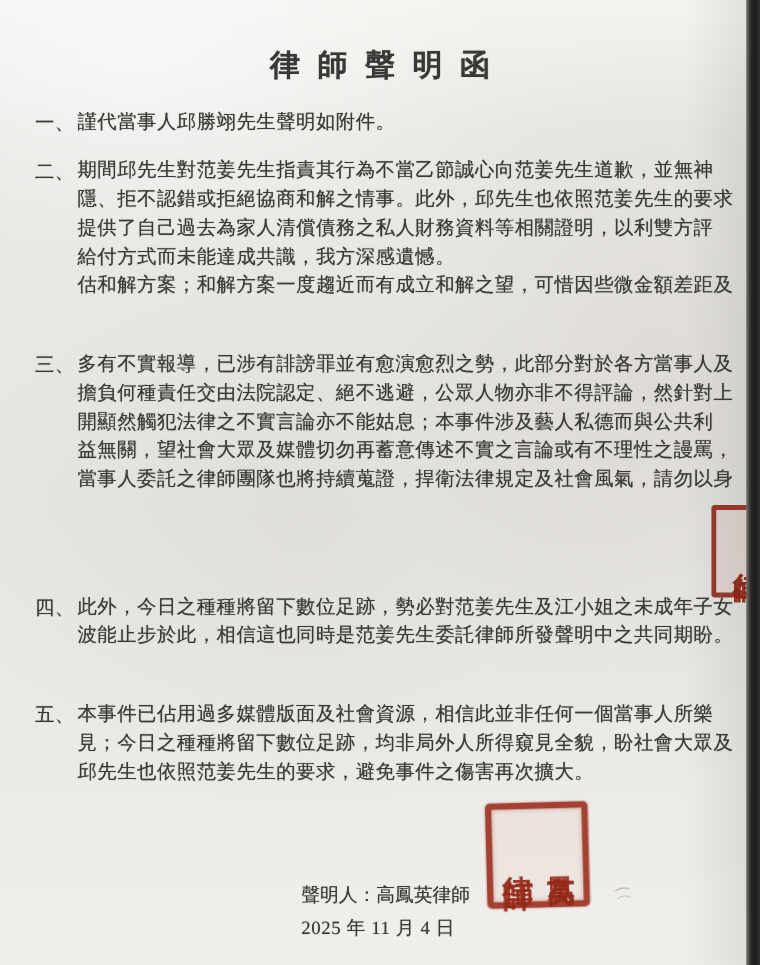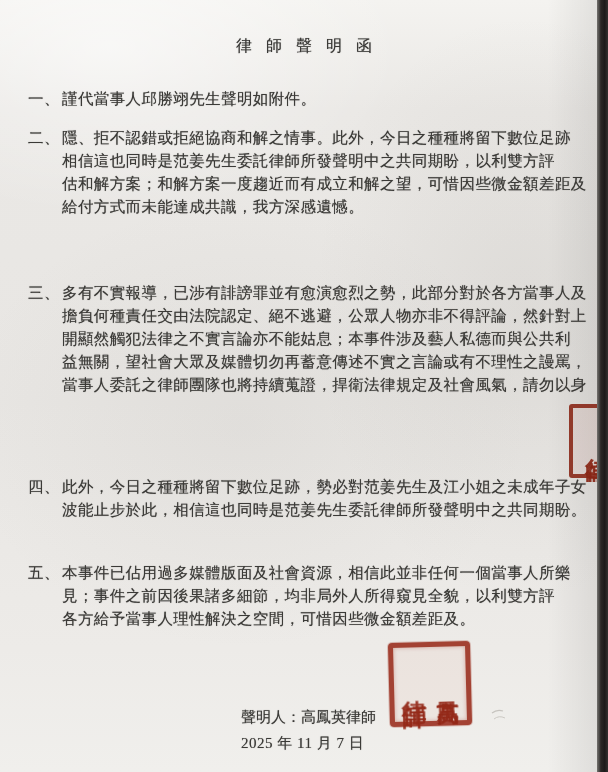--- a/index.html
+++ b/index.html
@@ -15,32 +15,32 @@
       radial-gradient(ellipse 380px 300px at 40% 55%, rgba(130,126,120,0.08), rgba(130,126,120,0) 75%),
       linear-gradient(to right, rgba(0,0,0,0) 90%, rgba(0,0,0,0.07) 98%),
       linear-gradient(to bottom,#f4f3f0 0%,#eae8e5 14%,#e8e6e3 52%,#edebe8 84%,#f0efec 100%);
   }
   .scan-edge{
     position:absolute;top:0;right:0;width:11px;height:772px;
     background:linear-gradient(to right,#757370 0%,#2a2826 35%,#1c1b1a 70%,#343230 100%);
   }
   .doc-title{
     position:absolute;top:36px;left:6px;width:596px;
-    text-align:center;font-size:16px;font-weight:400;
+    text-align:center;font-size:24px;font-weight:700;
     letter-spacing:14px;text-indent:14px;color:#393836;
     text-shadow:0 0 0.8px rgba(57,56,54,0.6);
   }
   .item{
     position:absolute;left:28px;
     display:flex;align-items:flex-start;
     font-size:15.5px;line-height:23px;letter-spacing:0.4px;
     text-shadow:0 0 0.8px rgba(59,58,55,0.65);
   }
   .item .num{flex:0 0 34px;white-space:nowrap;}
-  .line{white-space:nowrap;height:23px;}
+  .line{white-space:nowrap;height:23px;font-family:Liberation Mono, monospace;}
   .signature{
     position:absolute;left:241px;top:704px;
     font-size:15px;line-height:26px;
     text-shadow:0 0 0.8px rgba(59,58,55,0.6);
   }
   .signature .date{letter-spacing:0.5px;}
   
   .seal-main{
     position:absolute;left:389px;top:642px;width:72px;height:74px;
     border:5px solid rgba(153,43,27,0.88);
@@ -84,24 +84,25 @@
   <div class="item" style="top:87px;">
     <div class="num">一、</div>
     <div class="lines">
       <div class="line">謹代當事人邱勝翊先生聲明如附件。</div>
     </div>
   </div>
 
   <div class="item" style="top:126px;">
     <div class="num">二、</div>
     <div class="lines">
-      <div class="line">隱、拒不認錯或拒絕協商和解之情事。此外，今日之種種將留下數位足跡</div>
-      <div class="line">相信這也同時是范姜先生委託律師所發聲明中之共同期盼，以利雙方評</div>
+      <div class="line">期間邱先生對范姜先生指責其行為不當乙節誠心向范姜先生道歉，並無神</div>
+      <div class="line">隱、拒不認錯或拒絕協商和解之情事。此外，邱先生也依照范姜先生的要求</div>
+      <div class="line">提供了自己過去為家人清償債務之私人財務資料等相關證明，以利雙方評</div>
+      <div class="line">給付方式而未能達成共識，我方深感遺憾。</div>
       <div class="line">估和解方案；和解方案一度趨近而有成立和解之望，可惜因些微金額差距及</div>
-      <div class="line">給付方式而未能達成共識，我方深感遺憾。</div>
     </div>
   </div>
 
   <div class="item" style="top:281px;">
     <div class="num">三、</div>
     <div class="lines">
       <div class="line">多有不實報導，已涉有誹謗罪並有愈演愈烈之勢，此部分對於各方當事人及</div>
       <div class="line">擔負何種責任交由法院認定、絕不逃避，公眾人物亦非不得評論，然針對上</div>
       <div class="line">開顯然觸犯法律之不實言論亦不能姑息；本事件涉及藝人私德而與公共利</div>
       <div class="line">益無關，望社會大眾及媒體切勿再蓄意傳述不實之言論或有不理性之謾罵，</div>
@@ -114,28 +115,28 @@
     <div class="lines">
       <div class="line">此外，今日之種種將留下數位足跡，勢必對范姜先生及江小姐之未成年子女</div>
       <div class="line">波能止步於此，相信這也同時是范姜先生委託律師所發聲明中之共同期盼。</div>
     </div>
   </div>
 
   <div class="item" style="top:561px;">
     <div class="num">五、</div>
     <div class="lines">
       <div class="line">本事件已佔用過多媒體版面及社會資源，相信此並非任何一個當事人所樂</div>
-      <div class="line">見；事件之前因後果諸多細節，均非局外人所得窺見全貌，以利雙方評</div>
-      <div class="line">各方給予當事人理性解決之空間，可惜因些微金額差距及。</div>
+      <div class="line">見；今日之種種將留下數位足跡，均非局外人所得窺見全貌，盼社會大眾及</div>
+      <div class="line">邱先生也依照范姜先生的要求，避免事件之傷害再次擴大。</div>
     </div>
   </div>
 
   <div class="signature">
     <div>聲明人：高鳳英律師</div>
-    <div class="date">2025 年 11 月 7 日</div>
+    <div class="date">2025 年 11 月 4 日</div>
   </div>
 
   <div class="seal-main">
     <div class="seal-col right">高鳳英</div>
     <div class="seal-col left">律師</div>
   </div>
 
   <div class="seal-edge">
     <div class="seal-edge-inner">
       <div class="seal-col">律師</div>

